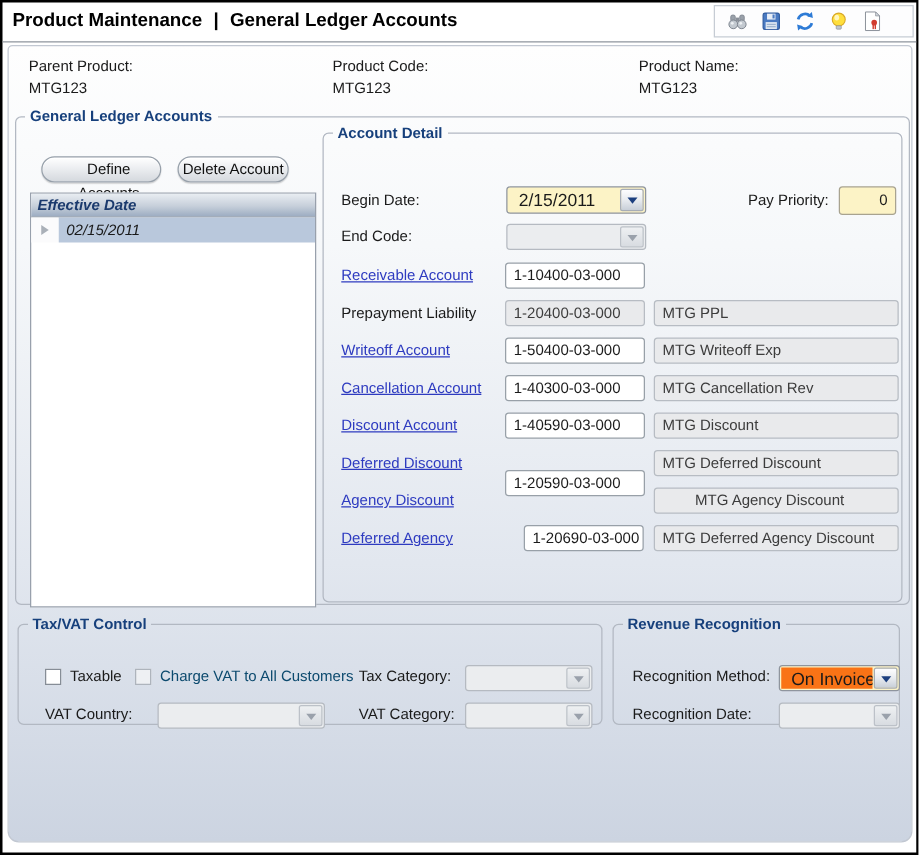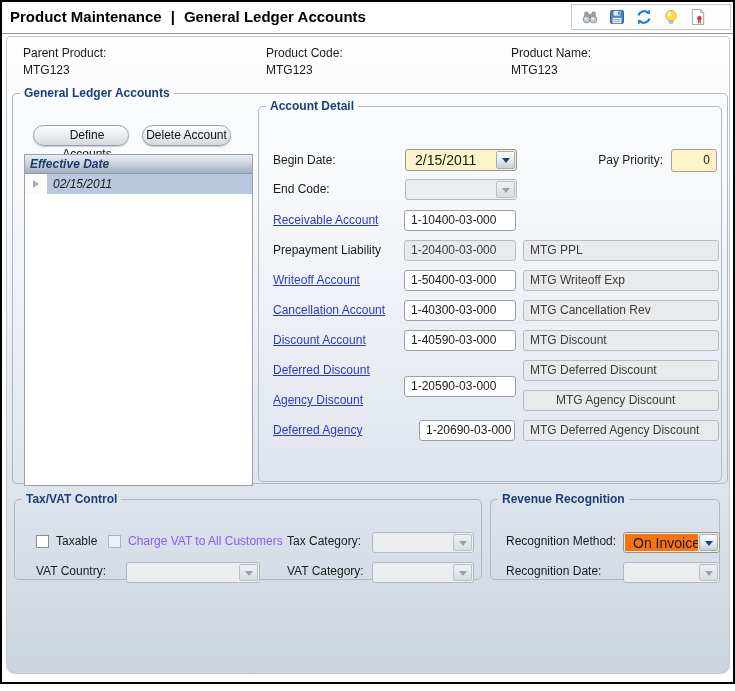--- a/index.html
+++ b/index.html
@@ -17,21 +17,21 @@
   .tbtn svg { width:18px; height:18px; display:block; }
 
   .separator { position:absolute; left:0; top:31px; width:100%; height:1px; background:#8f959d; }
 
   
   .panel { position:absolute; left:4px; top:34px; width:724px; height:638px;
            border:1px solid #c2c8d2; border-radius:4px 4px 9px 9px;
            background:linear-gradient(180deg,#fefefe 0%,#f6f8fa 25%,#e2e7ef 65%,#ccd4e1 100%); }
 
   .lbl { position:absolute; font-size:12px; color:#1a1a1a; white-space:nowrap; }
-  .lbl.gray { color:#8b5cf6; }
+  .lbl.gray { color:#0c4a6e; }
   .val-text { position:absolute; font-size:12px; color:#1a1a1a; white-space:nowrap; }
 
   fieldset { position:absolute; border:1px solid #b2b8c2; border-radius:5px; background:transparent; }
   legend { font-size:12px; font-weight:bold; color:#17407c; padding:0 4px; margin-left:7px; white-space:nowrap; }
 
   .btn-pill { position:absolute; height:21px; border:1px solid #97a0aa; border-radius:11px;
               background:linear-gradient(#ffffff,#eceef1 45%,#d5d9de); font-family:"Liberation Sans",sans-serif;
               font-size:12px; color:#111; text-align:center; line-height:19px;
               box-shadow:0 1px 1px rgba(0,0,0,.18), inset 0 1px 0 #fff; cursor:pointer; }
 

